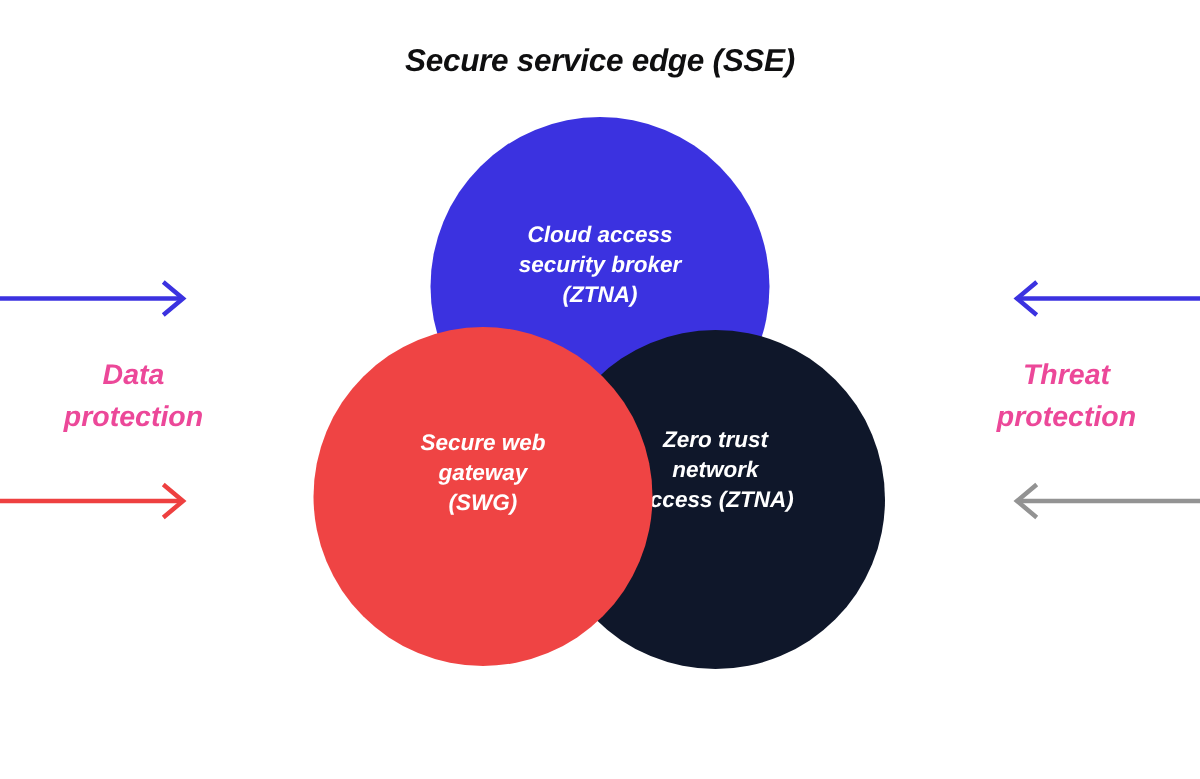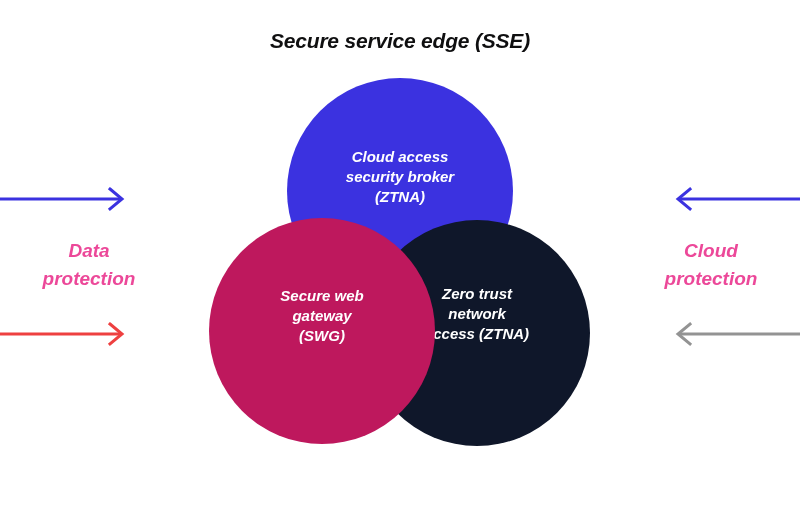--- a/index.html
+++ b/index.html
@@ -144,21 +144,21 @@
 security broker
 (ZTNA)</span>
     </div>
 
     <div class="circle" id="circle-ztna" style="background:#0f172a;">
       <span class="circle-label">Zero trust
 network
 access (ZTNA)</span>
     </div>
 
-    <div class="circle" id="circle-swg" style="background:#be185d;">
+    <div class="circle" id="circle-swg" style="background:#ef4444;">
       <span class="circle-label">Secure web
 gateway
 (SWG)</span>
     </div>
 
   </div>
 
   <svg class="arrow-svg" id="arrow-data-blue" width="132" height="26" viewBox="0 0 132 26">
     <line x1="0" y1="13" x2="120" y2="13" stroke="#3b32e0" stroke-width="3"></line>
     <polyline points="110,3 122,13 110,23" fill="none" stroke="#3b32e0" stroke-width="3" stroke-linecap="square" stroke-linejoin="miter"></polyline>
@@ -170,21 +170,21 @@
   <svg class="arrow-svg" id="arrow-data-red" width="132" height="26" viewBox="0 0 132 26">
     <line x1="0" y1="13" x2="120" y2="13" stroke="#ee4040" stroke-width="3"></line>
     <polyline points="110,3 122,13 110,23" fill="none" stroke="#ee4040" stroke-width="3" stroke-linecap="square" stroke-linejoin="miter"></polyline>
   </svg>
 
   <svg class="arrow-svg" id="arrow-threat-blue" width="132" height="26" viewBox="0 0 132 26">
     <line x1="12" y1="13" x2="132" y2="13" stroke="#3b32e0" stroke-width="3"></line>
     <polyline points="22,3 10,13 22,23" fill="none" stroke="#3b32e0" stroke-width="3" stroke-linecap="square" stroke-linejoin="miter"></polyline>
   </svg>
 
-  <div class="side-label" id="label-threat-protection">Cloud
+  <div class="side-label" id="label-threat-protection">Threat
 protection</div>
 
   <svg class="arrow-svg" id="arrow-threat-gray" width="132" height="26" viewBox="0 0 132 26">
     <line x1="12" y1="13" x2="132" y2="13" stroke="#939393" stroke-width="3"></line>
     <polyline points="22,3 10,13 22,23" fill="none" stroke="#939393" stroke-width="3" stroke-linecap="square" stroke-linejoin="miter"></polyline>
   </svg>
 
 </div>
 
 </body></html>

